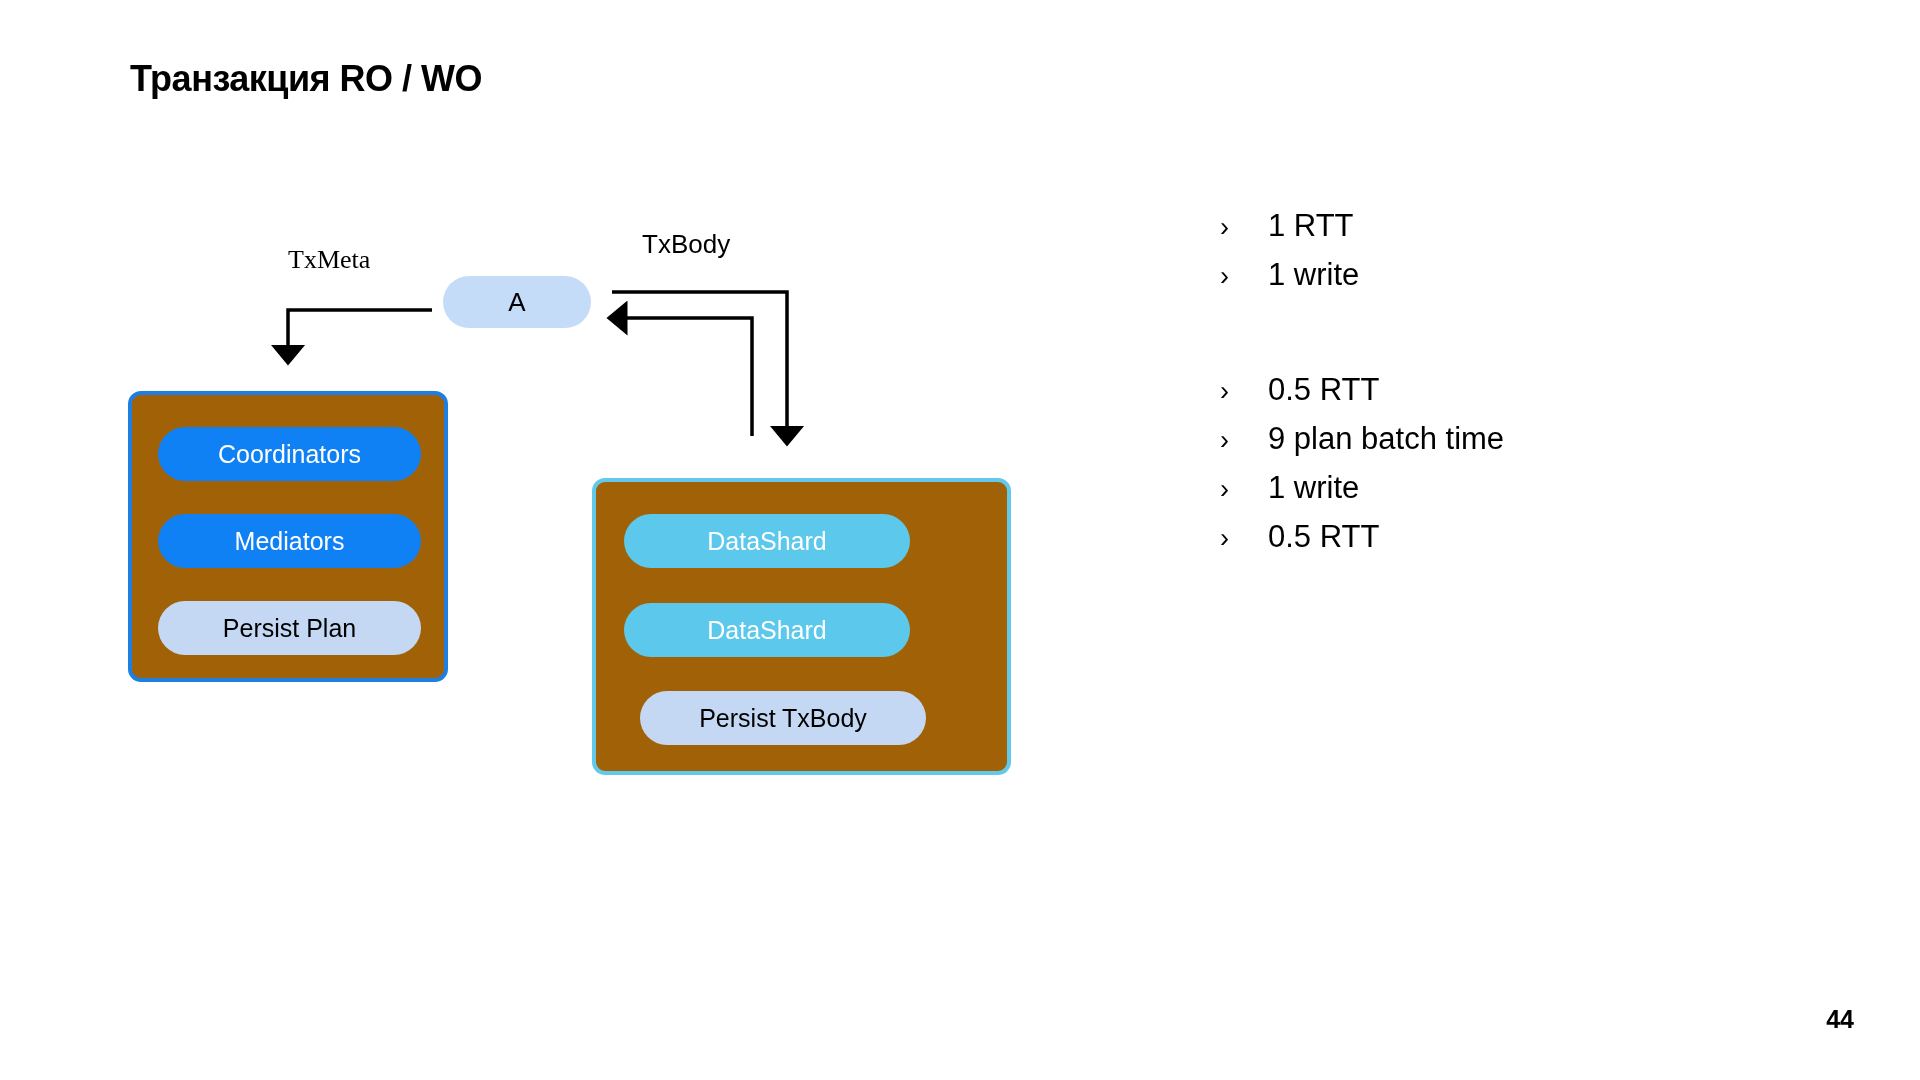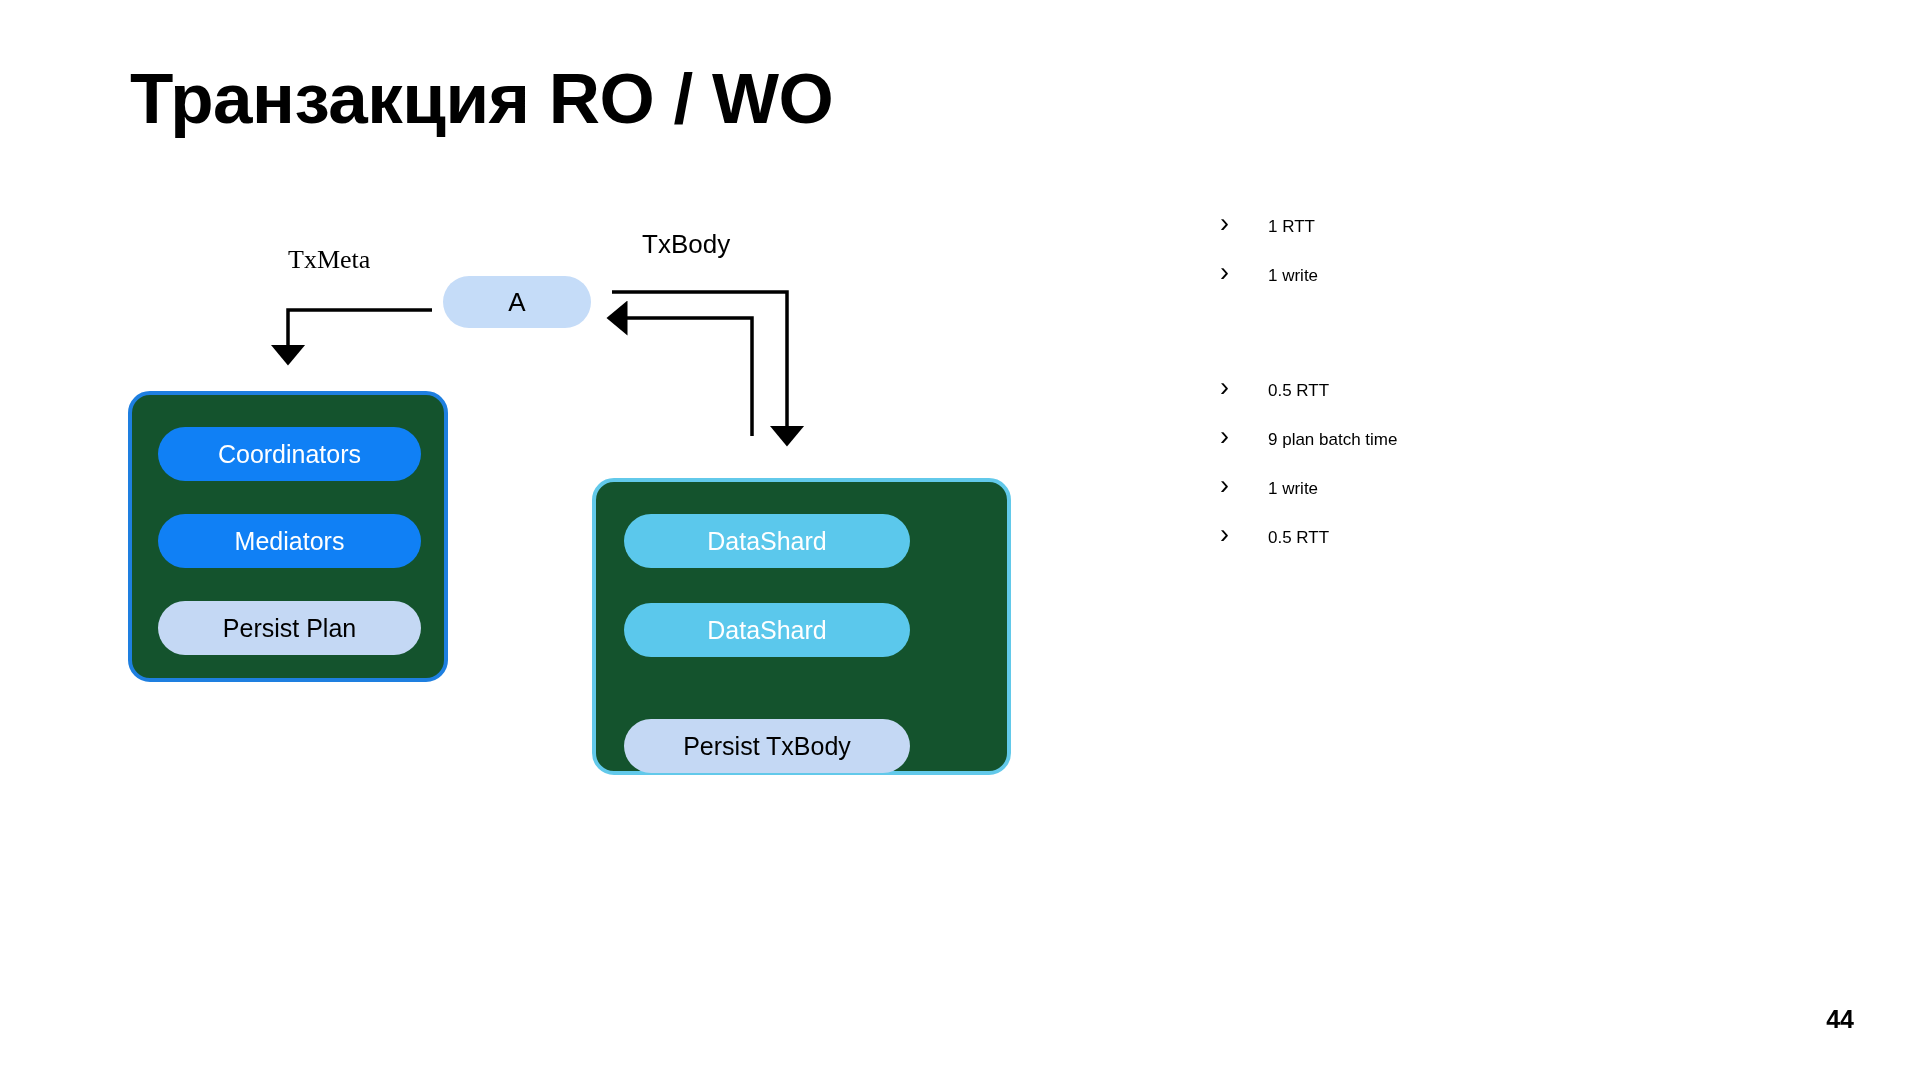--- a/index.html
+++ b/index.html
@@ -14,21 +14,21 @@
     overflow: hidden;
     font-family: "Liberation Sans", sans-serif;
     color: #000000;
   }
 
   
   #slide-title {
     position: absolute;
     left: 130px;
     top: 58px;
-    font-size: 71px;
+    font-size: 36px;
     font-weight: bold;
     letter-spacing: -0.5px;
     white-space: nowrap;
     color: #000000;
   }
 
   
   #diagram {
     position: absolute;
     left: 0;
@@ -67,22 +67,22 @@
     align-items: center;
     justify-content: center;
     font-size: 26px;
     color: #000000;
   }
 
   
   .group-box {
     position: absolute;
     box-sizing: border-box;
-    border-radius: 22px;
-    background: #14532d;
+    border-radius: 13px;
+    background: #a16207;
   }
   #group-coordinators {
     left: 128px;
     top: 391px;
     width: 320px;
     height: 291px;
     border: 4px solid #1E7FE0;
   }
   #group-datashards {
     left: 592px;
@@ -119,22 +119,22 @@
   
   #pill-datashard-1 {
     left: 28px; top: 32px; width: 286px;
     background: #5BC8EC; color: #ffffff;
   }
   #pill-datashard-2 {
     left: 28px; top: 121px; width: 286px;
     background: #5BC8EC; color: #ffffff;
   }
   #pill-persist-txbody {
-    left: 28px; top: 209px; width: 286px;
-    background: #C4D8F4; color: #000000; margin-top: 28px;
+    left: 44px; top: 209px; width: 286px;
+    background: #C4D8F4; color: #000000;
   }
 
   
   #notes {
     position: absolute;
     left: 1220px;
     top: 210px;
     width: 620px;
   }
   .note-group { margin: 0 0 66px 0; }
@@ -145,21 +145,21 @@
     height: 49px;
   }
   .note-bullet {
     width: 48px;
     flex: 0 0 48px;
     font-size: 27px;
     line-height: 1;
     color: #000000;
   }
   .note-text {
-    font-size: 17px;
+    font-size: 31px;
     line-height: 1;
     color: #000000;
     white-space: nowrap;
   }
 
   
   #page-number {
     position: absolute;
     right: 66px;
     bottom: 46px;

